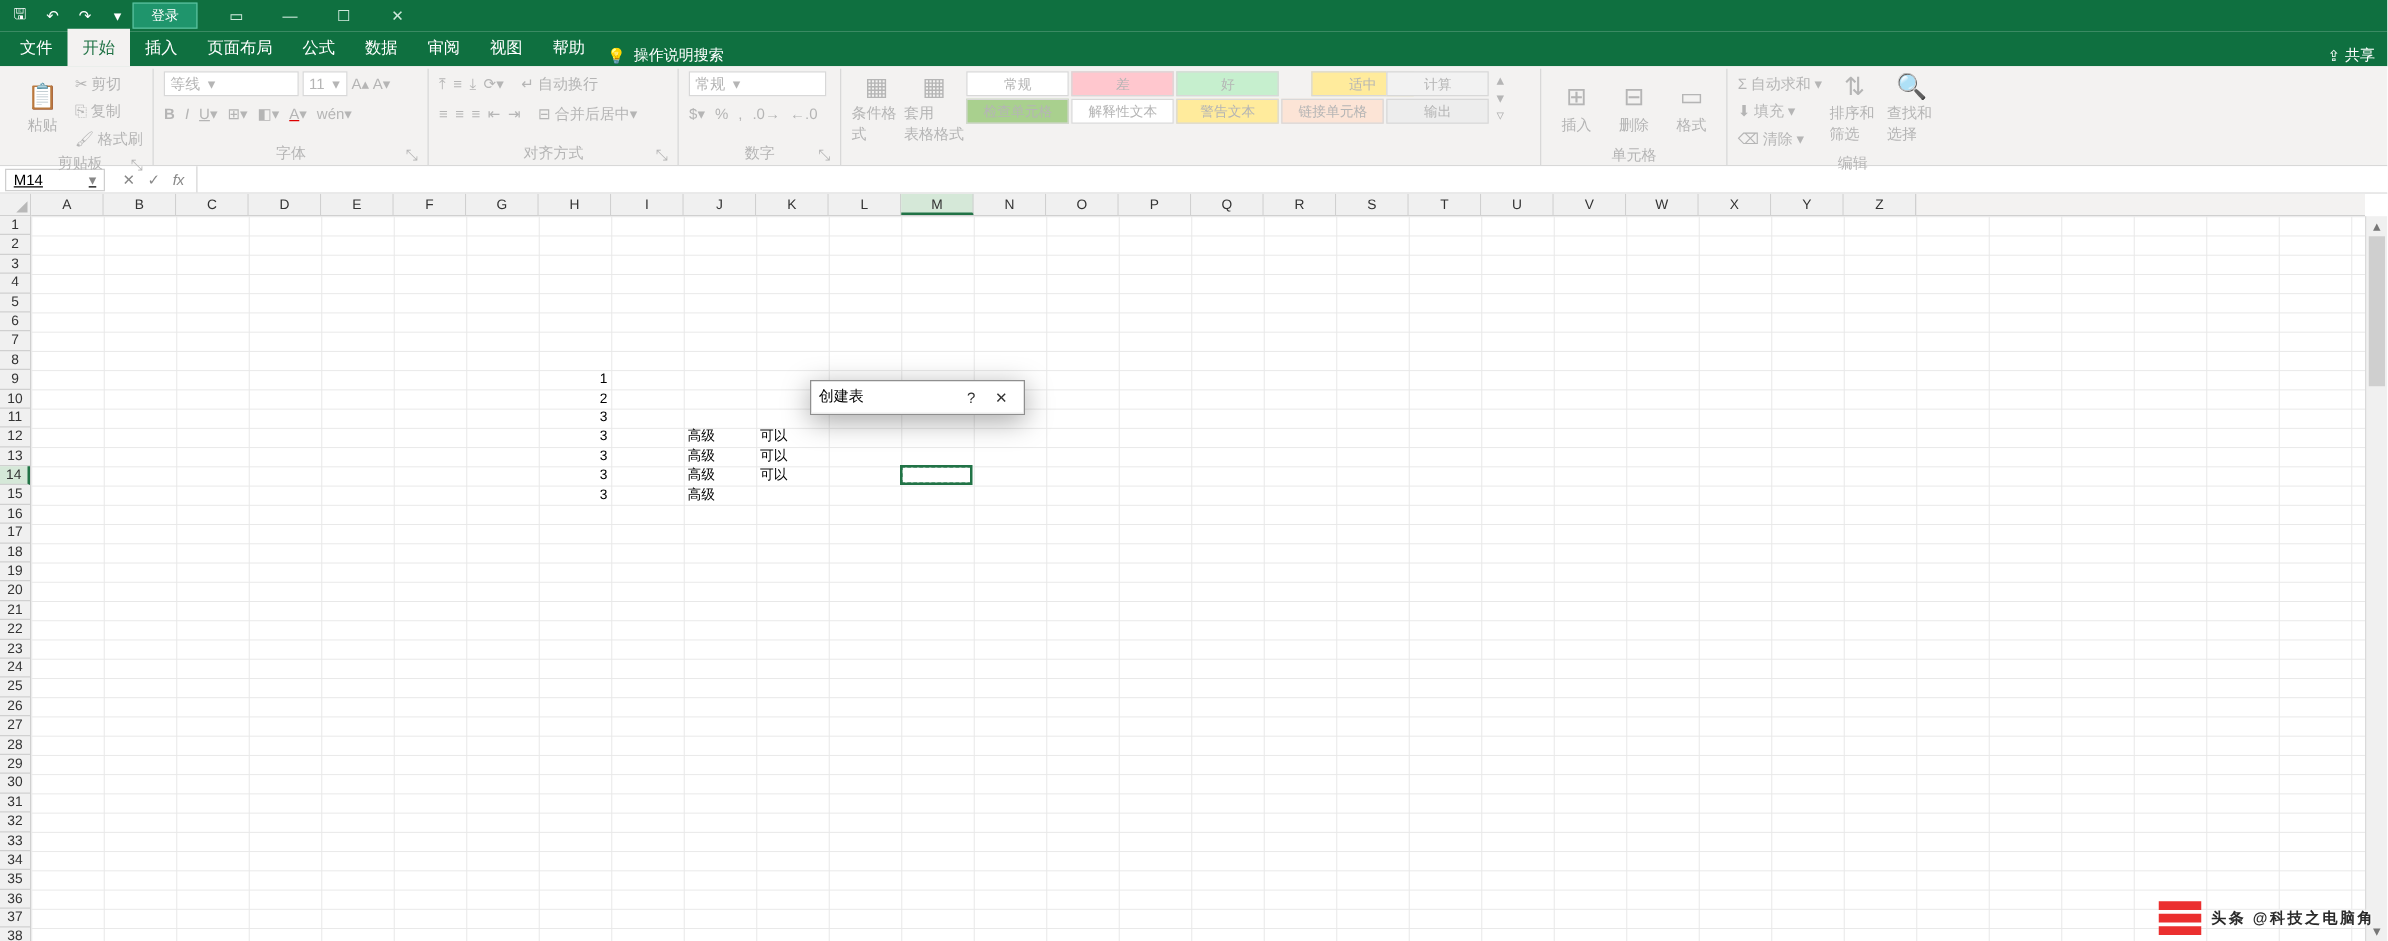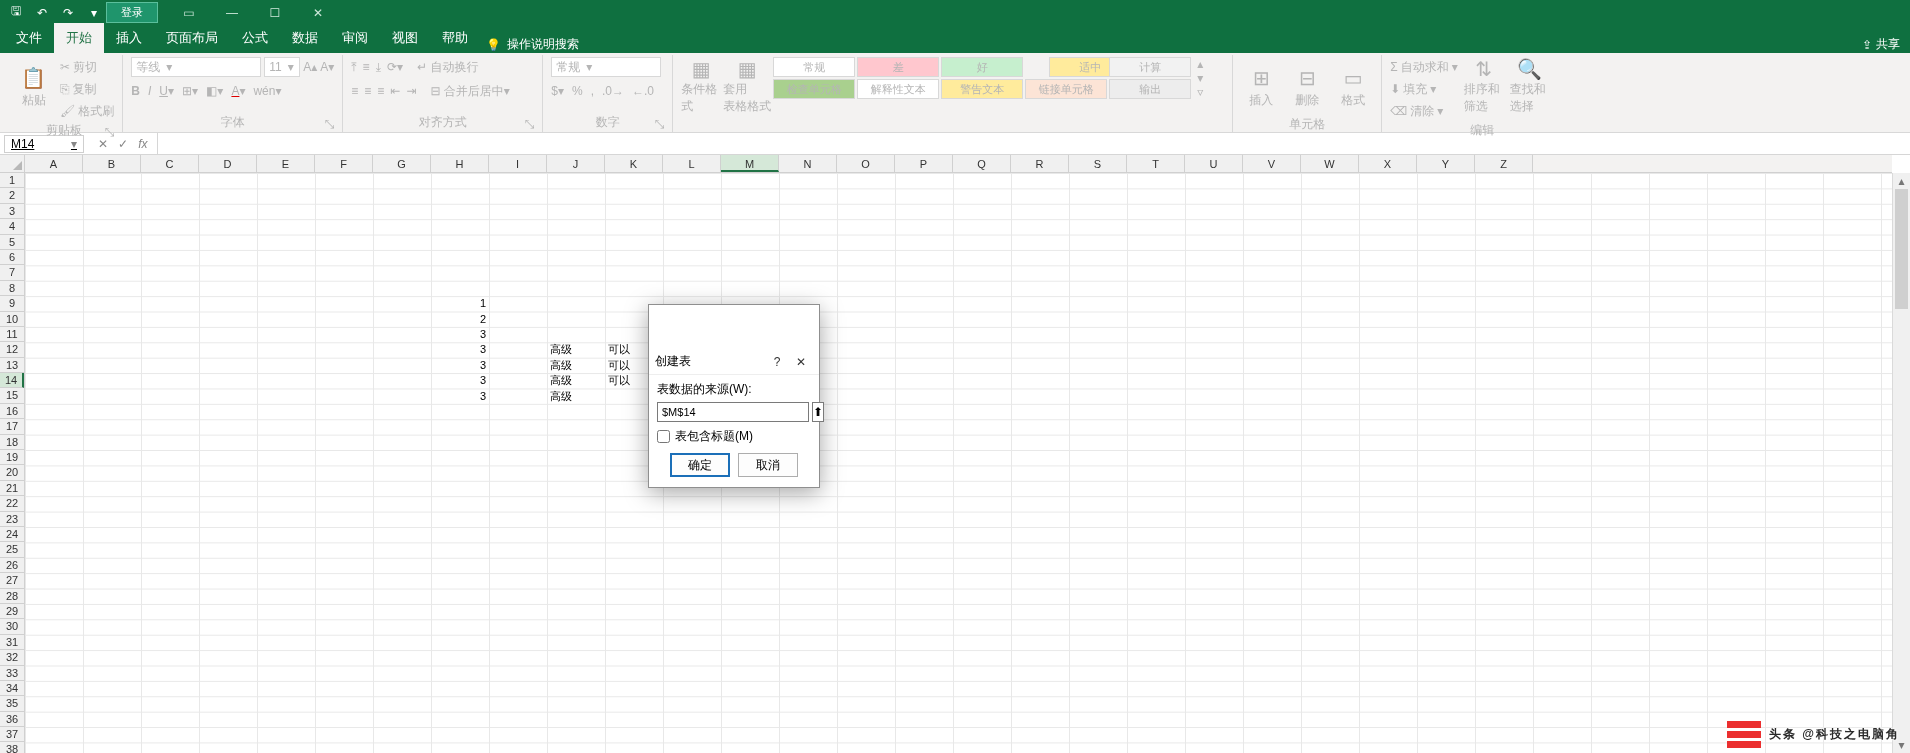--- a/index.html
+++ b/index.html
@@ -53,21 +53,21 @@
 .cell { position:absolute; width:58px; height:15.4px; padding:0 3px; font-size:11px; line-height:15px; text-align:right; }
 .cell.tl { text-align:left; }
 .sel-cell { position:absolute; border:2px solid #217346; background:transparent; pointer-events:none; }
 .sel-dash { position:absolute; border:1px dashed #217346; pointer-events:none; }
 .scroll-v { position:absolute; top:18px; right:0; width:18px; bottom:0; background:#f0f0f0; border-left:1px solid #dadada; }
 .scroll-v .thumb { position:absolute; left:2px; right:2px; background:#cfcfcf; }
 .scroll-v .arr { position:absolute; left:0; right:0; height:16px; display:flex; align-items:center; justify-content:center; color:#777; }
 
 .dialog-backdrop { position:absolute; inset:0; pointer-events:none; }
 .dialog { position:absolute; top:304px; left:648px; width:172px; background:#fff; border:1px solid #8f8f8f; box-shadow:0 5px 22px rgba(0,0,0,.35); pointer-events:auto; }
-.dialog .titlebar2 { height:26px; display:flex; align-items:center; padding:0 6px; border-bottom:1px solid #eee;margin-top:44px; }
+.dialog .titlebar2 { height:26px; display:flex; align-items:center; padding:0 6px; border-bottom:1px solid #eee; }
 .dialog .titlebar2 .t { flex:1; font-size:12px; }
 .dialog .titlebar2 .b { width:24px; text-align:center; color:#333; }
 .dialog .content { padding:6px 8px 10px; }
 .dialog .lbl { font-size:12px; margin-bottom:4px; }
 .dialog .range-row { display:flex; gap:3px; margin-bottom:6px; }
 .dialog .range-input { flex:1; border:1px solid #7a7a7a; height:20px; padding:0 4px; font-size:11px; }
 .dialog .range-btn { width:20px; height:20px; border:1px solid #7a7a7a; background:#fff; display:flex; align-items:center; justify-content:center; }
 .dialog .chk { display:flex; align-items:center; gap:5px; font-size:12px; margin-bottom:8px; }
 .dialog .btns { display:flex; gap:8px; justify-content:center; }
 .dialog .btn { width:60px; height:24px; border:1px solid #adadad; background:#fdfdfd; font-size:12px; display:flex; align-items:center; justify-content:center; }
@@ -128,21 +128,21 @@
         <div class="small-row">⎘ <span>复制</span></div>
         <div class="small-row">🖌 <span>格式刷</span></div>
       </div>
     </div>
     <div class="label"><span>剪贴板</span><span class="dlg-l">⤡</span></div>
   </div>
 
   <div class="rgroup" style="min-width:220px">
     <div class="body" style="flex-direction:column;gap:4px">
       <div class="small-row">
-        <div class="combo" style="width:130px"><span>等线</span>▾</div>
+        <div class="combo" style="width:108px"><span>等线</span>▾</div>
         <div class="combo" style="width:36px"><span>11</span>▾</div>
         <span>A▴</span>
         <span>A▾</span>
       </div>
       <div class="small-row" style="gap:8px">
         <span><b>B</b></span>
         <span><i>I</i></span>
         <span><u>U</u>▾</span>
         <span>⊞▾</span>
         <span>◧▾</span>
@@ -370,35 +370,20 @@
   </div>
 </div>
 
 <div class="dialog-backdrop">
   <div class="dialog">
     <div class="titlebar2">
       <div class="t">创建表</div>
       <div class="b">?</div>
       <div class="b">✕</div>
     </div>
-    <div class="content">
-      <div class="lbl"><span>表数据的来源(W):</span></div>
-      <div class="range-row">
-        <input class="range-input" value="$M$14" style="">
-        <div class="range-btn">⬆</div>
-      </div>
-      <label class="chk">
-        <input type="checkbox" style="">
-        <span>表包含标题(M)</span>
-      </label>
-      <div class="btns">
-        <div class="btn primary">确定</div>
-        <div class="btn">取消</div>
-      </div>
-    </div>
   </div>
 </div>
 
 <div class="watermark">
   <div class="bars">
       <div class="bar"></div>
       <div class="bar"></div>
       <div class="bar"></div>
     </div>
   <span>头条 @科技之电脑角</span>

